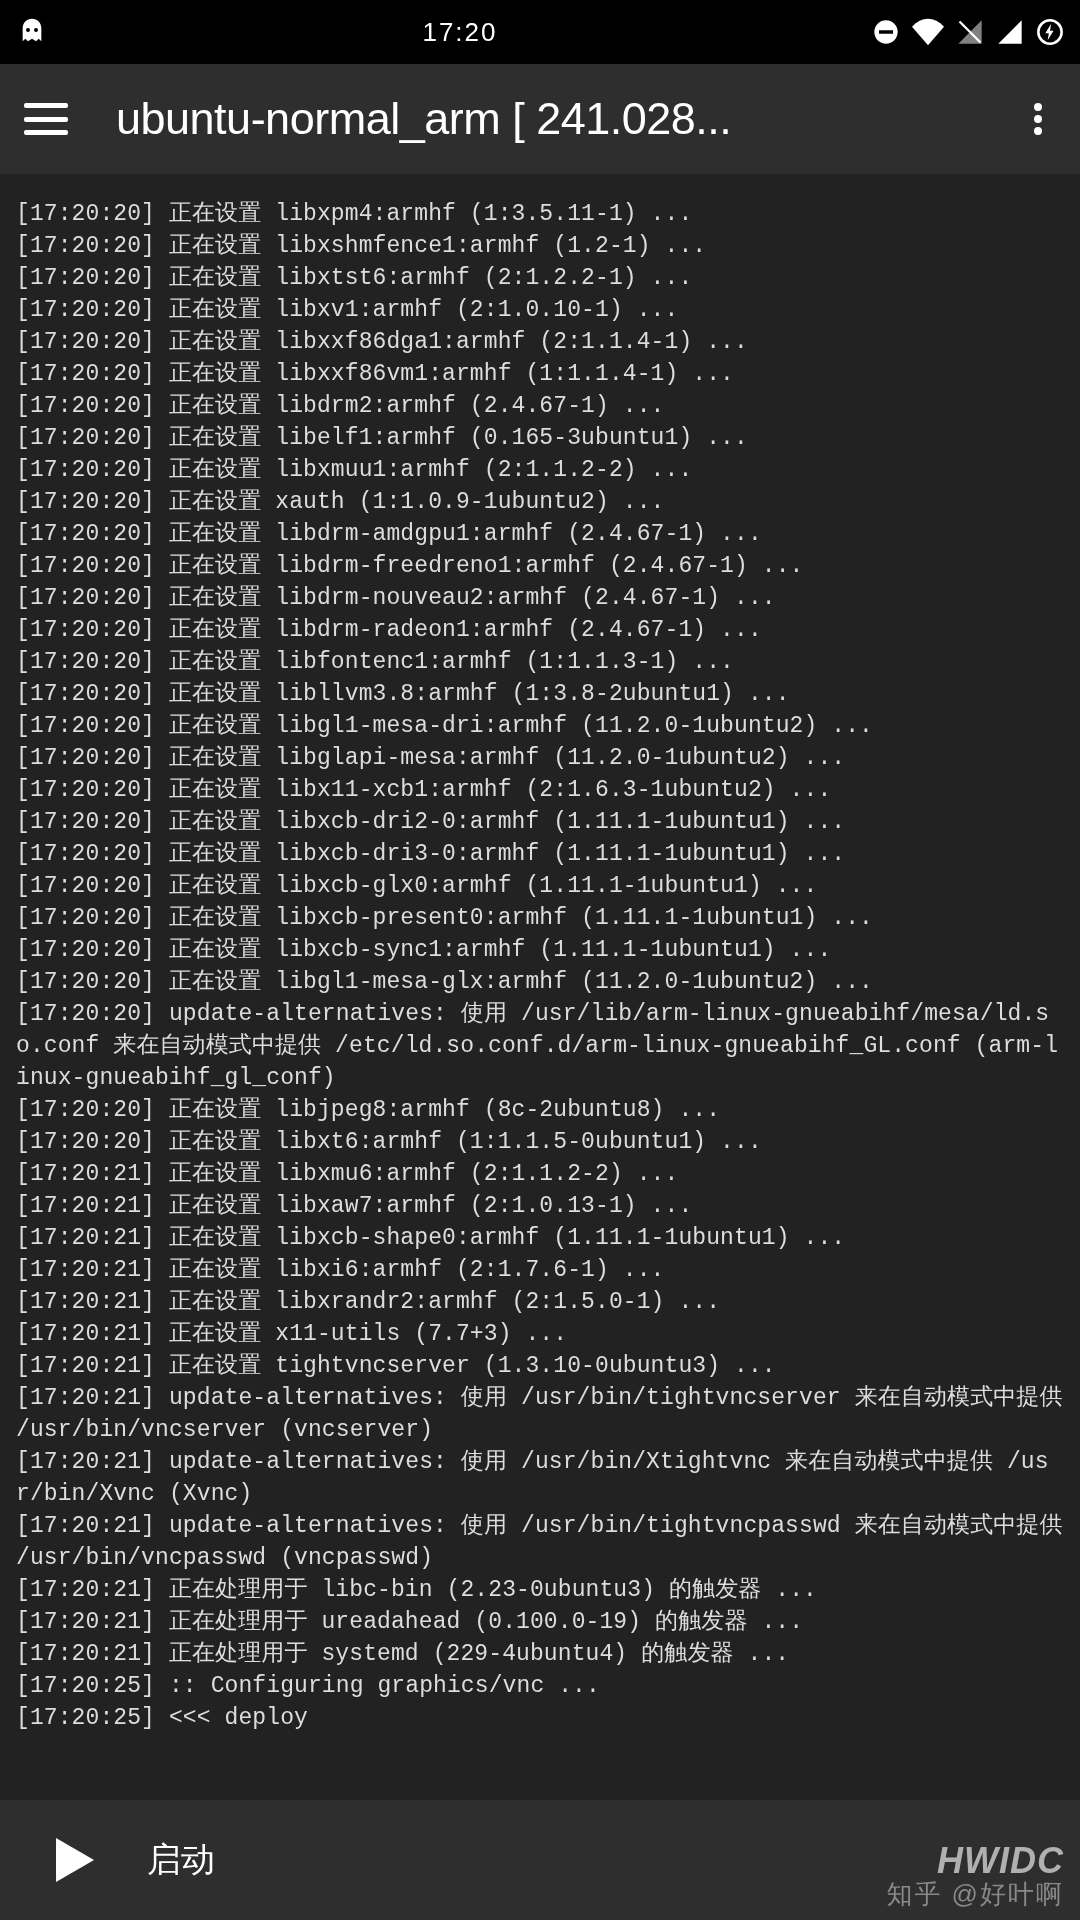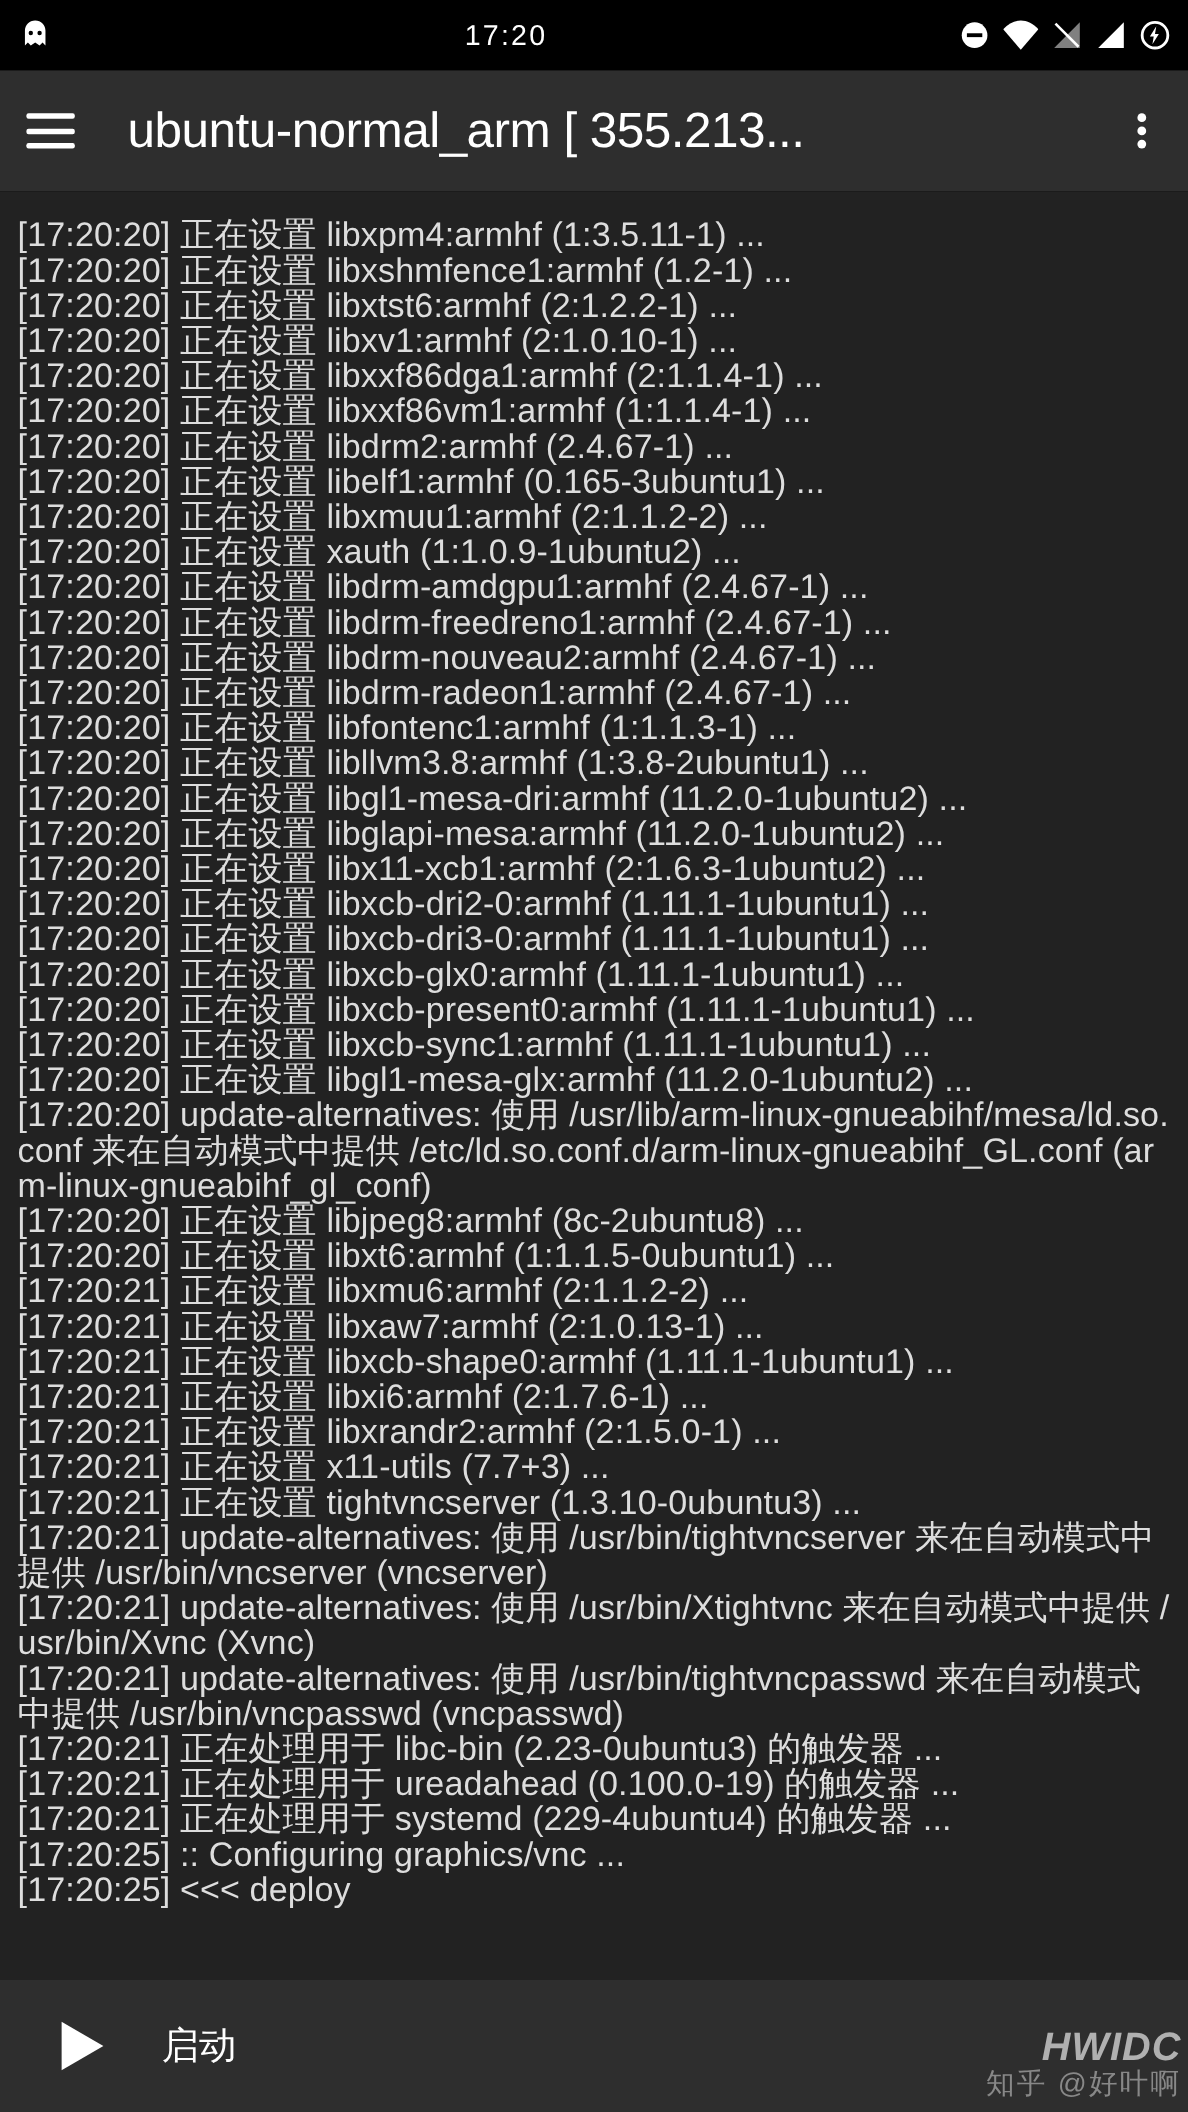--- a/index.html
+++ b/index.html
@@ -16,28 +16,28 @@
 
   
   .app-bar { height: 110px; background: #2e2e2e; display: flex; align-items: center; padding: 0 24px; color: #fff; }
   .hamburger { width: 44px; height: 44px; display: flex; flex-direction: column; justify-content: space-between; cursor: pointer; padding: 6px 0; margin-right: 48px; }
   .hamburger span { display: block; height: 5px; background: #fff; border-radius: 2px; }
   .app-title { flex: 1; font-size: 45px; font-weight: 400; white-space: nowrap; overflow: hidden; text-overflow: ellipsis; letter-spacing: -0.5px; }
   .kebab { width: 36px; height: 40px; display: flex; flex-direction: column; align-items: center; justify-content: space-between; cursor: pointer; margin-left: 24px; padding: 4px 0; }
   .kebab span { width: 8px; height: 8px; background: #fff; border-radius: 50%; }
 
   
-  .terminal { flex: 1; background: #222; color: #ddd; font-family: Liberation Sans, sans-serif; font-size: 31px; line-height: 32px; padding: 24px 12px 12px 16px; white-space: pre-wrap; word-break: break-all; overflow: hidden; letter-spacing: 0.1px; }
+  .terminal { flex: 1; background: #222; color: #ddd; font-family: Liberation Mono, monospace; font-size: 23px; line-height: 32px; padding: 24px 12px 12px 16px; white-space: pre-wrap; word-break: break-all; overflow: hidden; letter-spacing: 0.1px; }
 
   
   .bottom-bar { height: 120px; background: #2e2e2e; display: flex; align-items: center; color: #fff; position: relative; }
   .bbtn { flex: 1; display: flex; align-items: center; gap: 53px; height:100%; padding-left: 56px; font-size: 34px; cursor: pointer; }
   .play-tri { width: 0; height: 0; border-top: 22px solid transparent; border-bottom: 22px solid transparent; border-left: 38px solid #fff; }
   .stop-sq { width: 34px; height: 34px; background: #ddd; }
-  .watermark { position: absolute; right: 6px; bottom: 10px; font-size: 30px; color: #a0a0a0; letter-spacing: 2px; }
+  .watermark { position: absolute; right: 16px; bottom: 10px; font-size: 30px; color: #a0a0a0; letter-spacing: 2px; }
   .watermark .hw { display:block; font-weight:700; font-style:italic; font-size:36px; color:#b0b0b0; letter-spacing:1px; line-height:1; text-align:right;}
   .watermark .zh { display:block; font-size:26px; color:#888; line-height:1.2;}
 
   .si { display:inline-flex; align-items:center; }
 </style>
 </head>
 <body>
 
 <div class="root">
 
@@ -81,21 +81,21 @@
       </span>
     </div>
   </div>
 
   <div class="app-bar">
     <div class="hamburger">
       <span></span>
         <span></span>
         <span></span>
     </div>
-    <div class="app-title">ubuntu-normal_arm  [ 355.213...</div>
+    <div class="app-title">ubuntu-normal_arm  [ 241.028...</div>
     <div class="kebab">
       <span></span>
         <span></span>
         <span></span>
     </div>
   </div>
 
   <div class="terminal" id="terminal">[17:20:20] 正在设置 libxpm4:armhf (1:3.5.11-1) ...
 [17:20:20] 正在设置 libxshmfence1:armhf (1.2-1) ...
 [17:20:20] 正在设置 libxtst6:armhf (2:1.2.2-1) ...

